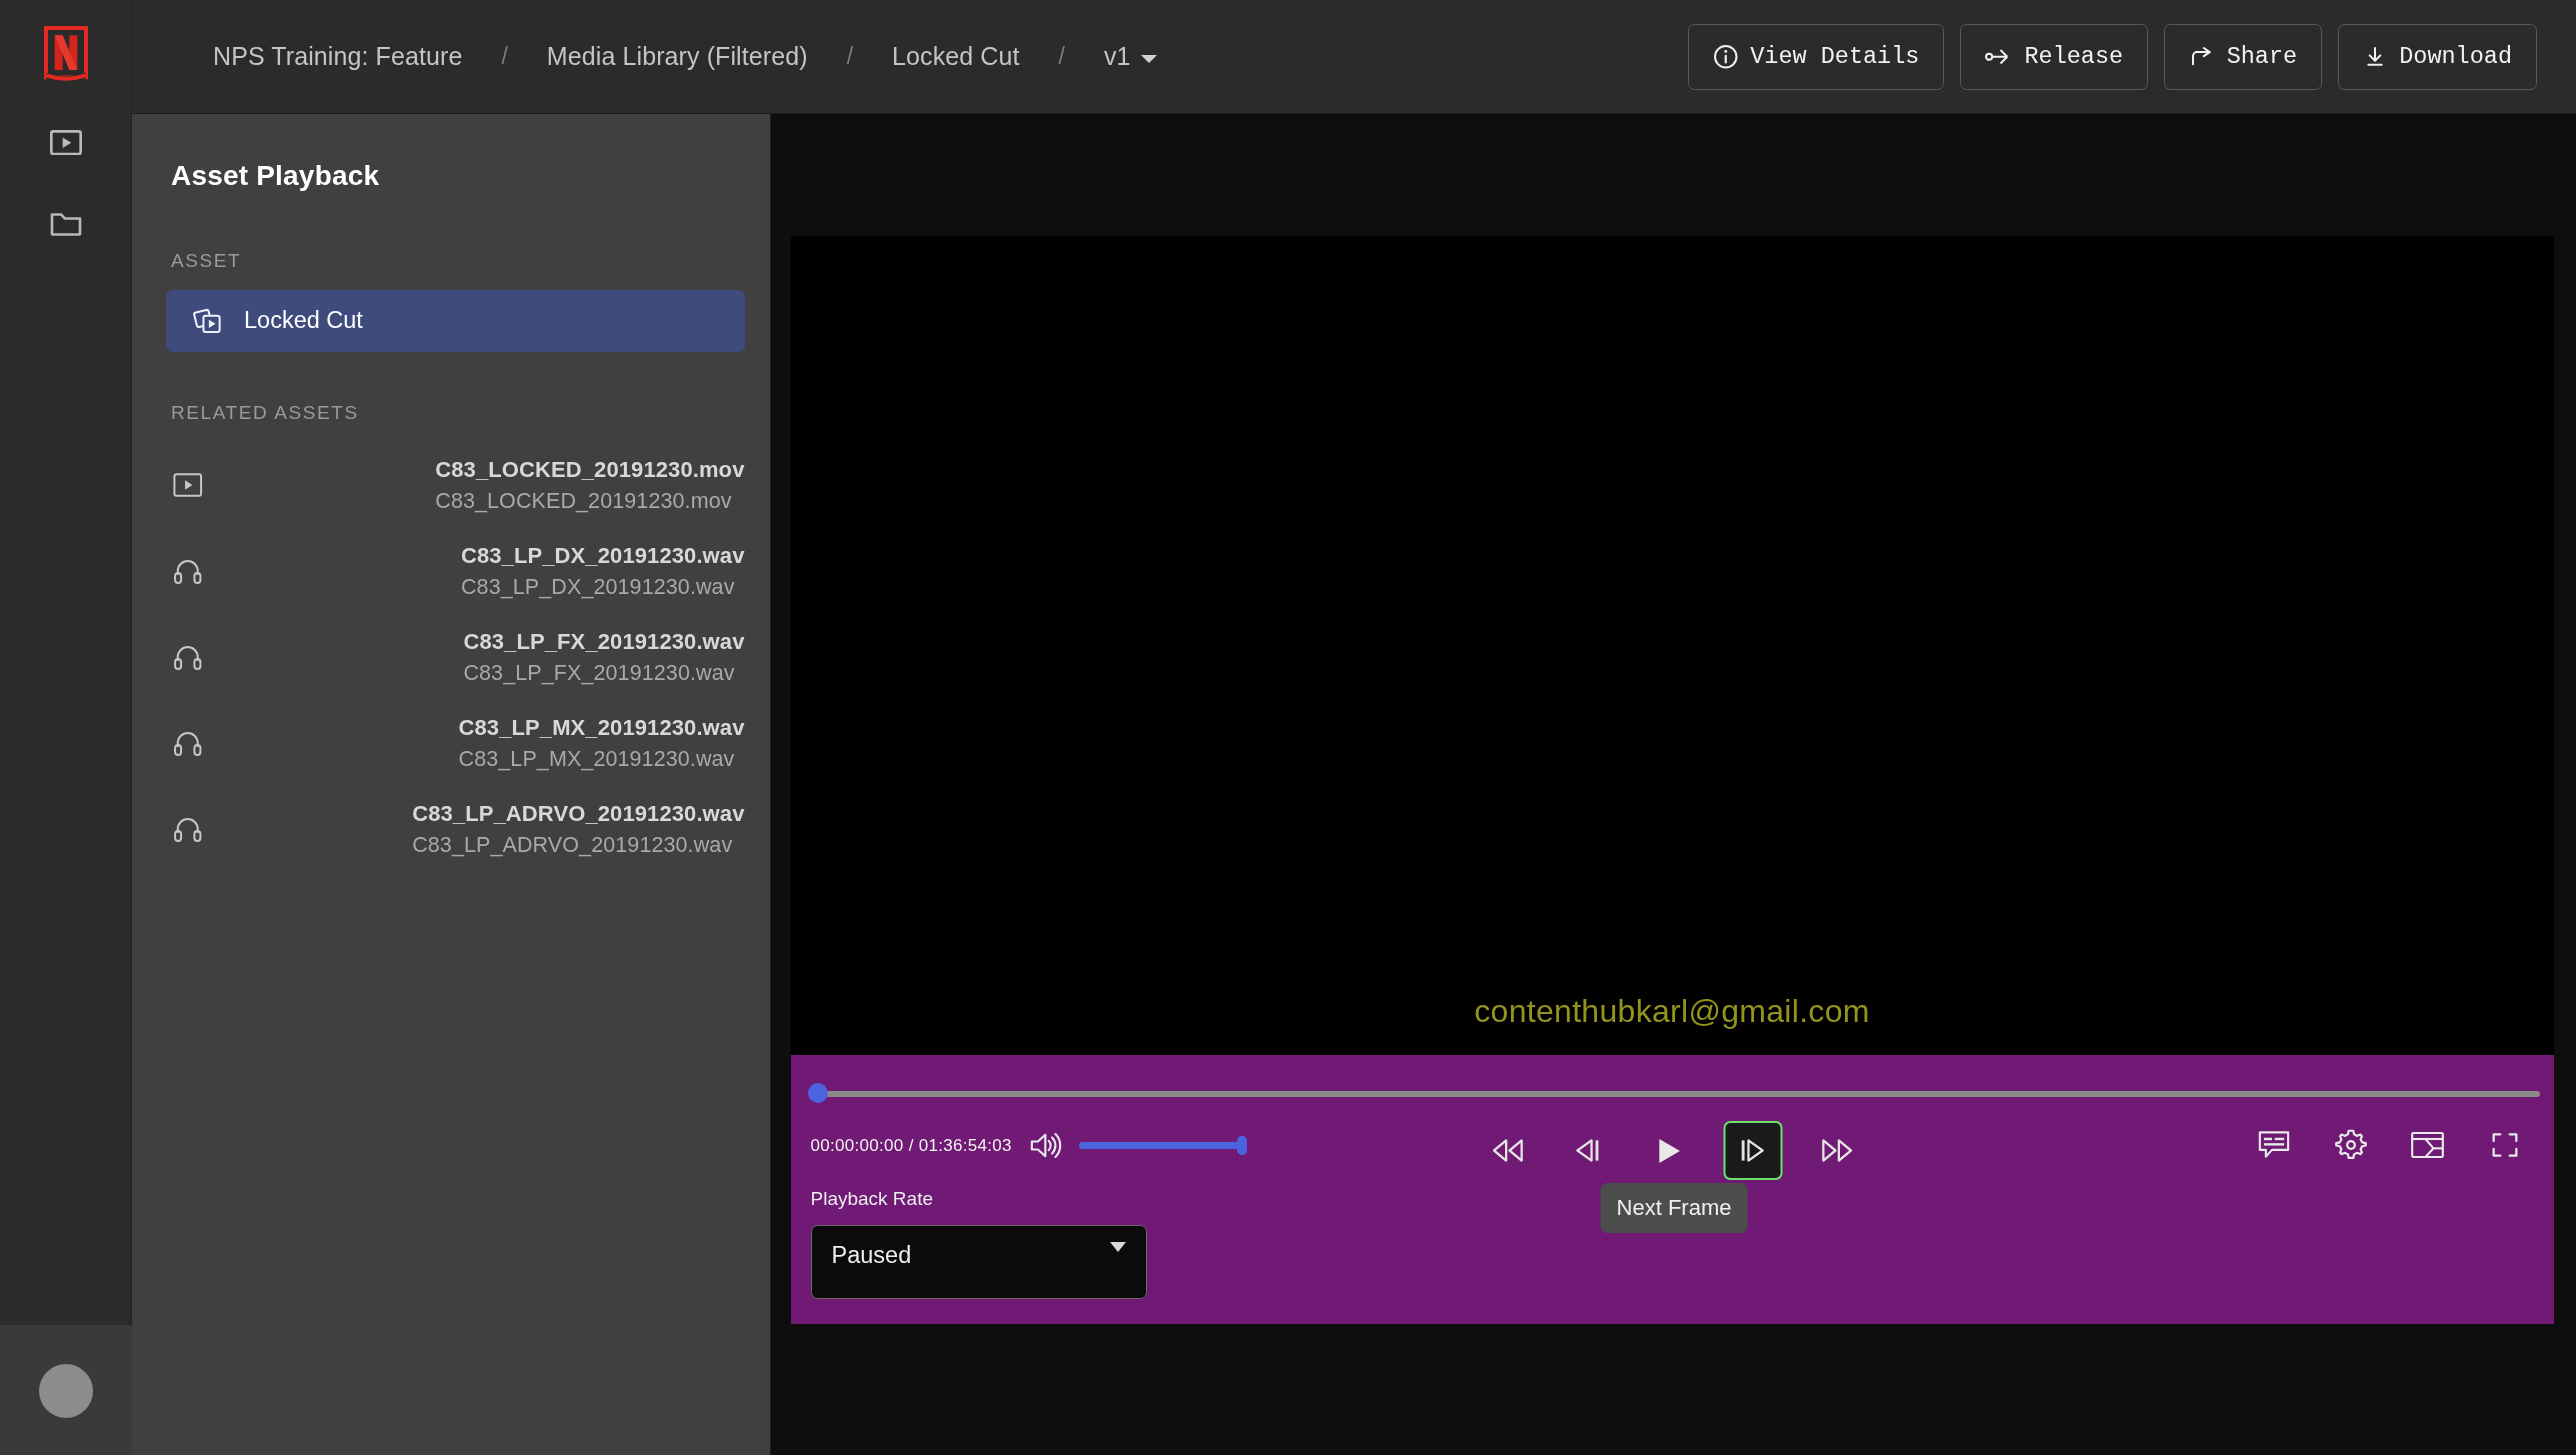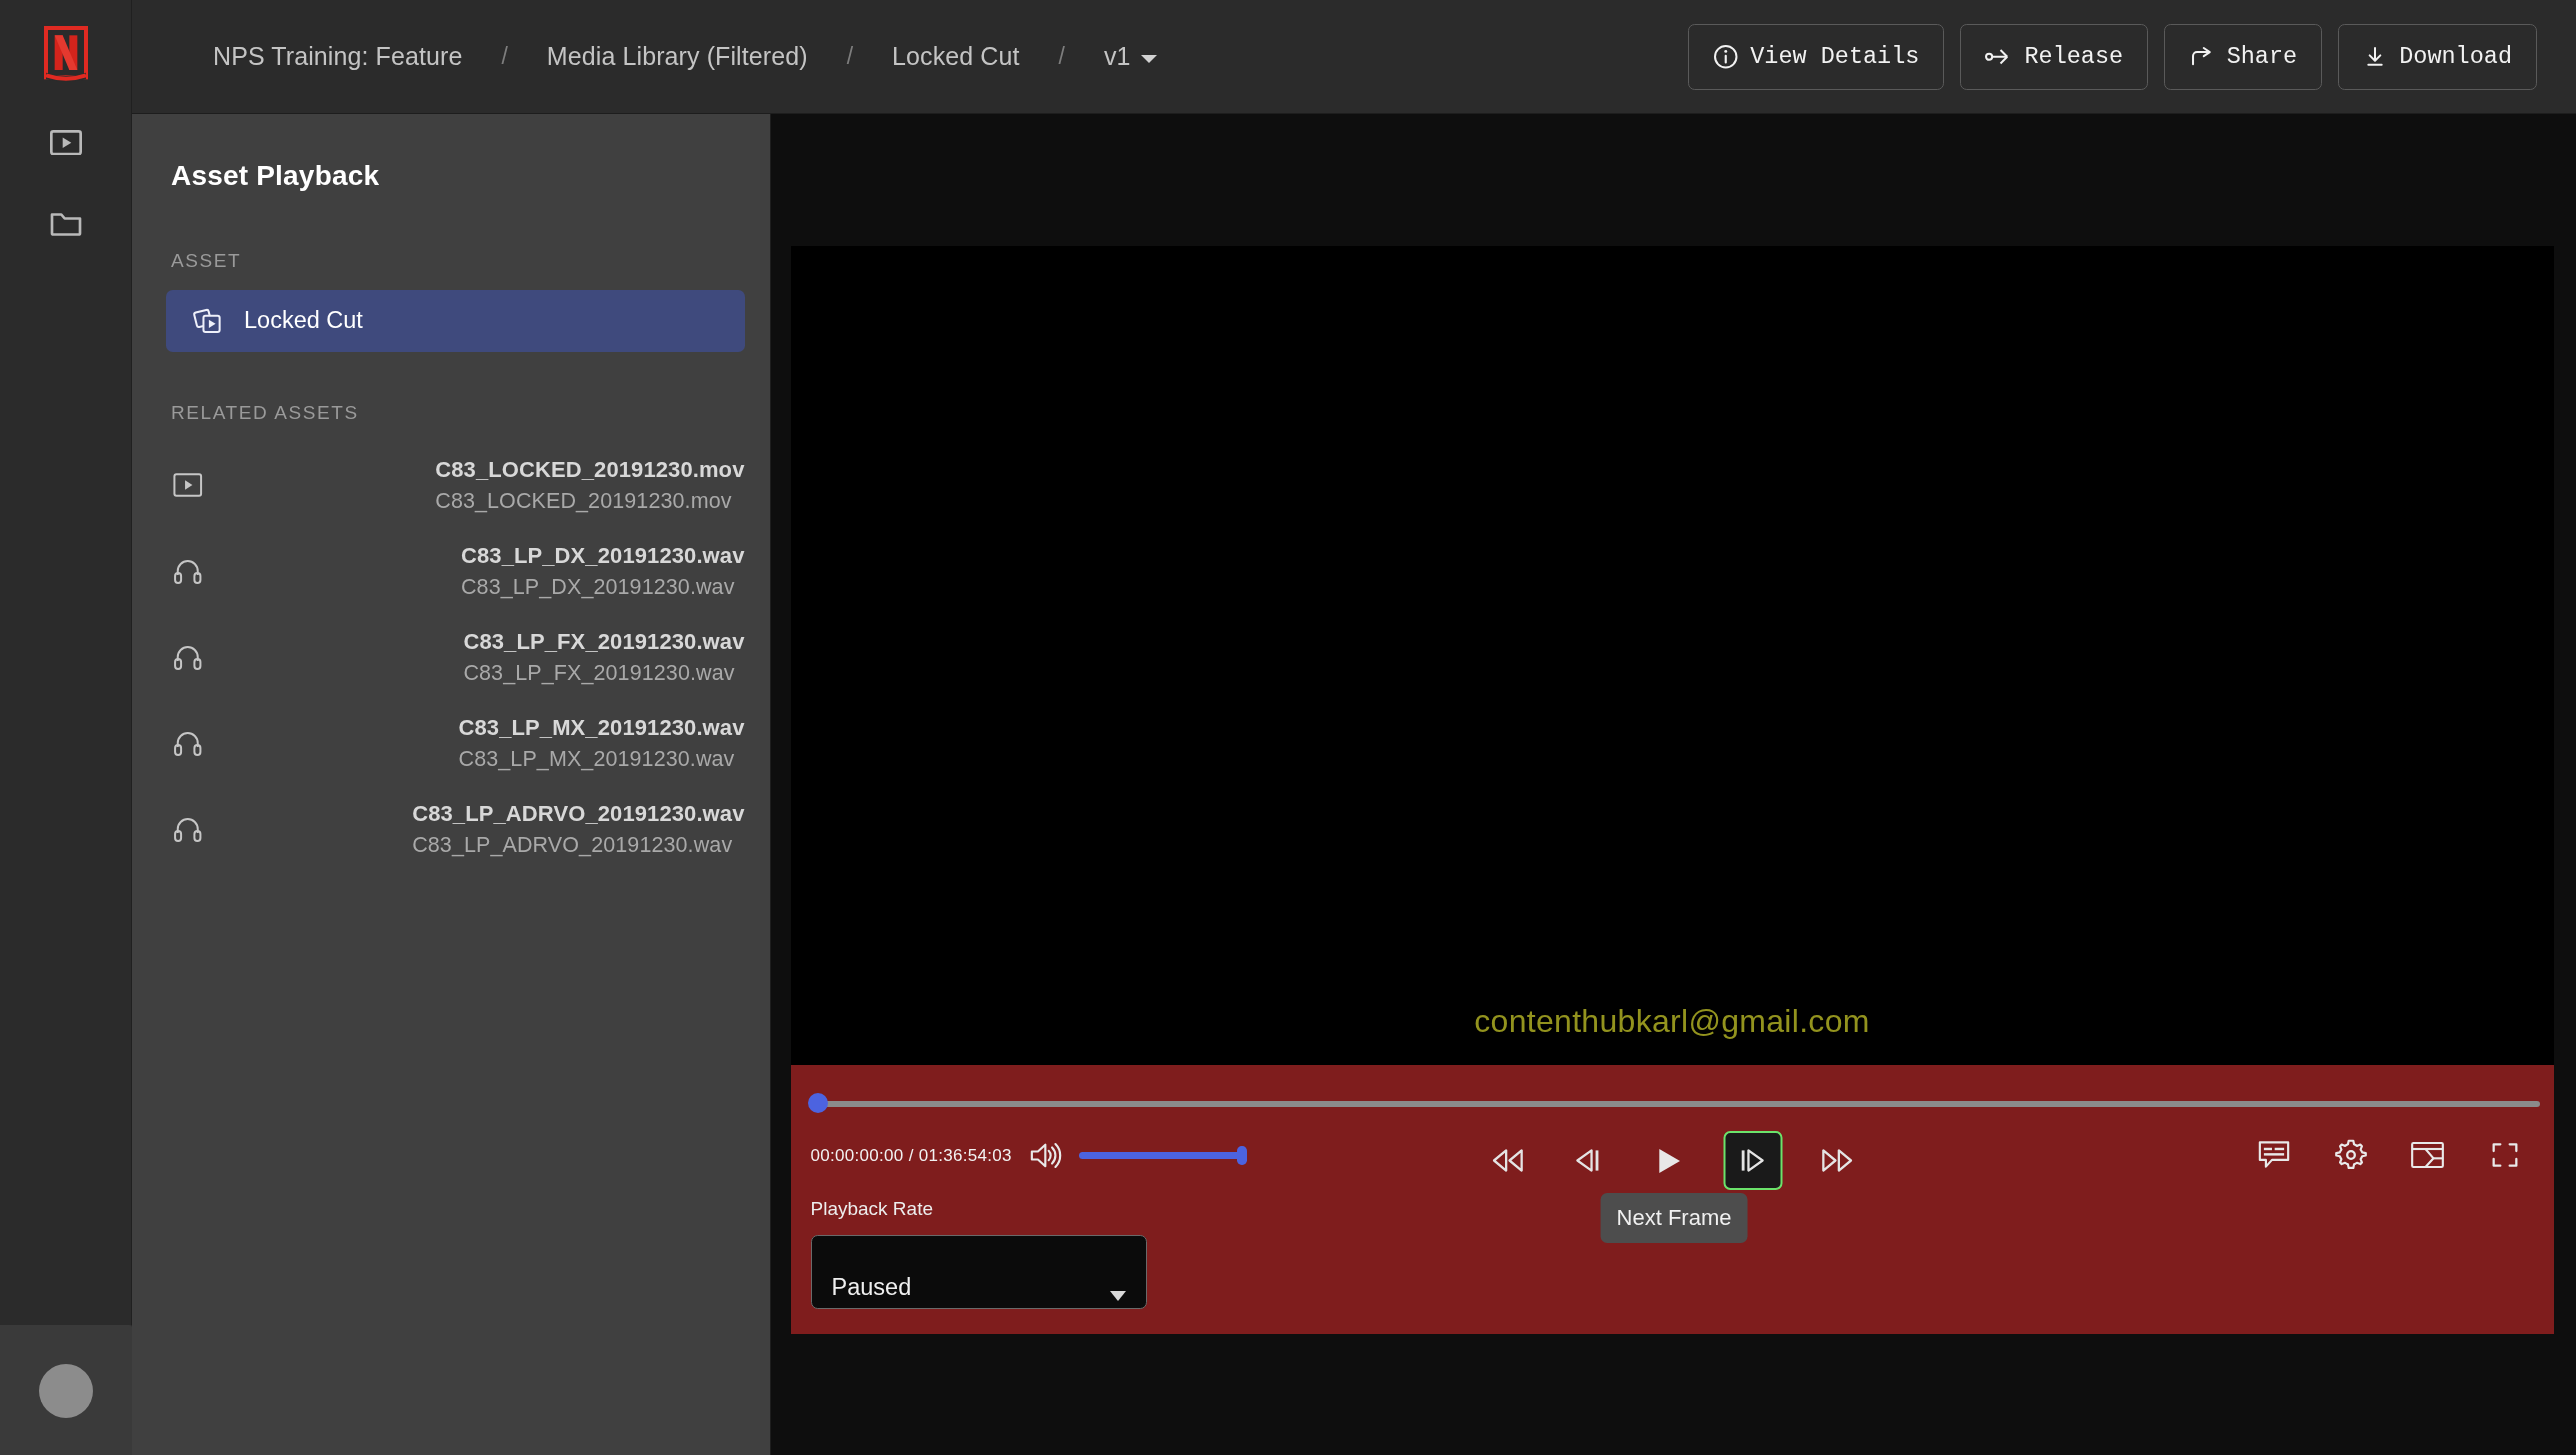--- a/index.html
+++ b/index.html
@@ -75,21 +75,21 @@
   .rel-icon { width: 34px; height: 34px; flex: 0 0 34px; display: flex; align-items: center; justify-content: center; }
   .rel-text { display: flex; flex-direction: column; gap: 5.4px; }
   .rel-name { color: #d8d8d8; font-size: 22px; font-weight: bold; letter-spacing: 0.1px; }
   .rel-sub { color: #a9a9a9; font-size: 21.5px; letter-spacing: 0.1px; }
 
   
   .main {
     position: absolute; left: 771px; top: 114px; width: 1805px; height: 1342px; background: #0e0e0e;
   }
   .player {
-    position: absolute; left: 19.5px; top: 132px; width: 1763px; height: 1088px; background: #7f1d1d;
+    position: absolute; left: 19.5px; top: 122px; width: 1763px; height: 1088px; background: #701a75;
   }
   .video-stage { position: absolute; left: 0; top: 0; right: 0; height: 819px; background: #000; }
   .watermark {
     position: absolute; left: 0; right: 0; top: 757px; text-align: center;
     color: #93931e; font-size: 32px; letter-spacing: 0.3px; pointer-events: none;
   }
   .seekbar { position: absolute; left: 19px; right: 13.4px; top: 852px; height: 9.4px; }
   .seek-track { position: absolute; left: 0; right: 0; top: 2.7px; height: 6.7px; background: #8b8b8b; border-radius: 4px; }
   .seek-thumb { position: absolute; left: -1.3px; top: -5.4px; width: 20px; height: 20px; border-radius: 50%; background: #4c63e0; cursor: pointer; }
 
@@ -112,21 +112,21 @@
     position: absolute; left: 50%; top: 947px; transform: translateX(-50%);
     background: #4d4d4d; color: #f0f0f0; font-size: 22px;
     padding: 12px 16px; border-radius: 6.7px; white-space: nowrap; pointer-events: none;
     margin-left: 2px;
   }
 
   .rate-block { position: absolute; left: 20px; top: 952px; }
   .rate-label { color: #ededed; font-size: 19px; margin-bottom: 14.8px; }
   .rate-select {
     width: 336px; height: 74px; background: #0b0b0b; border: 0.7px solid #6a6a6a; border-radius: 6.7px;
-    display: flex; align-items: flex-end; padding: 7px 20px; cursor: pointer;
+    display: flex; align-items: flex-start; padding: 16px 20px; cursor: pointer;
   }
   .rate-value { color: #efefef; font-size: 23.5px; }
   .rate-caret {
     margin-left: auto; width: 0; height: 0;
     border-left: 8.7px solid transparent; border-right: 8.7px solid transparent; border-top: 10px solid #d8d8d8;
   }
   svg { display: block; }
 </style>
 </head>
 <body>

